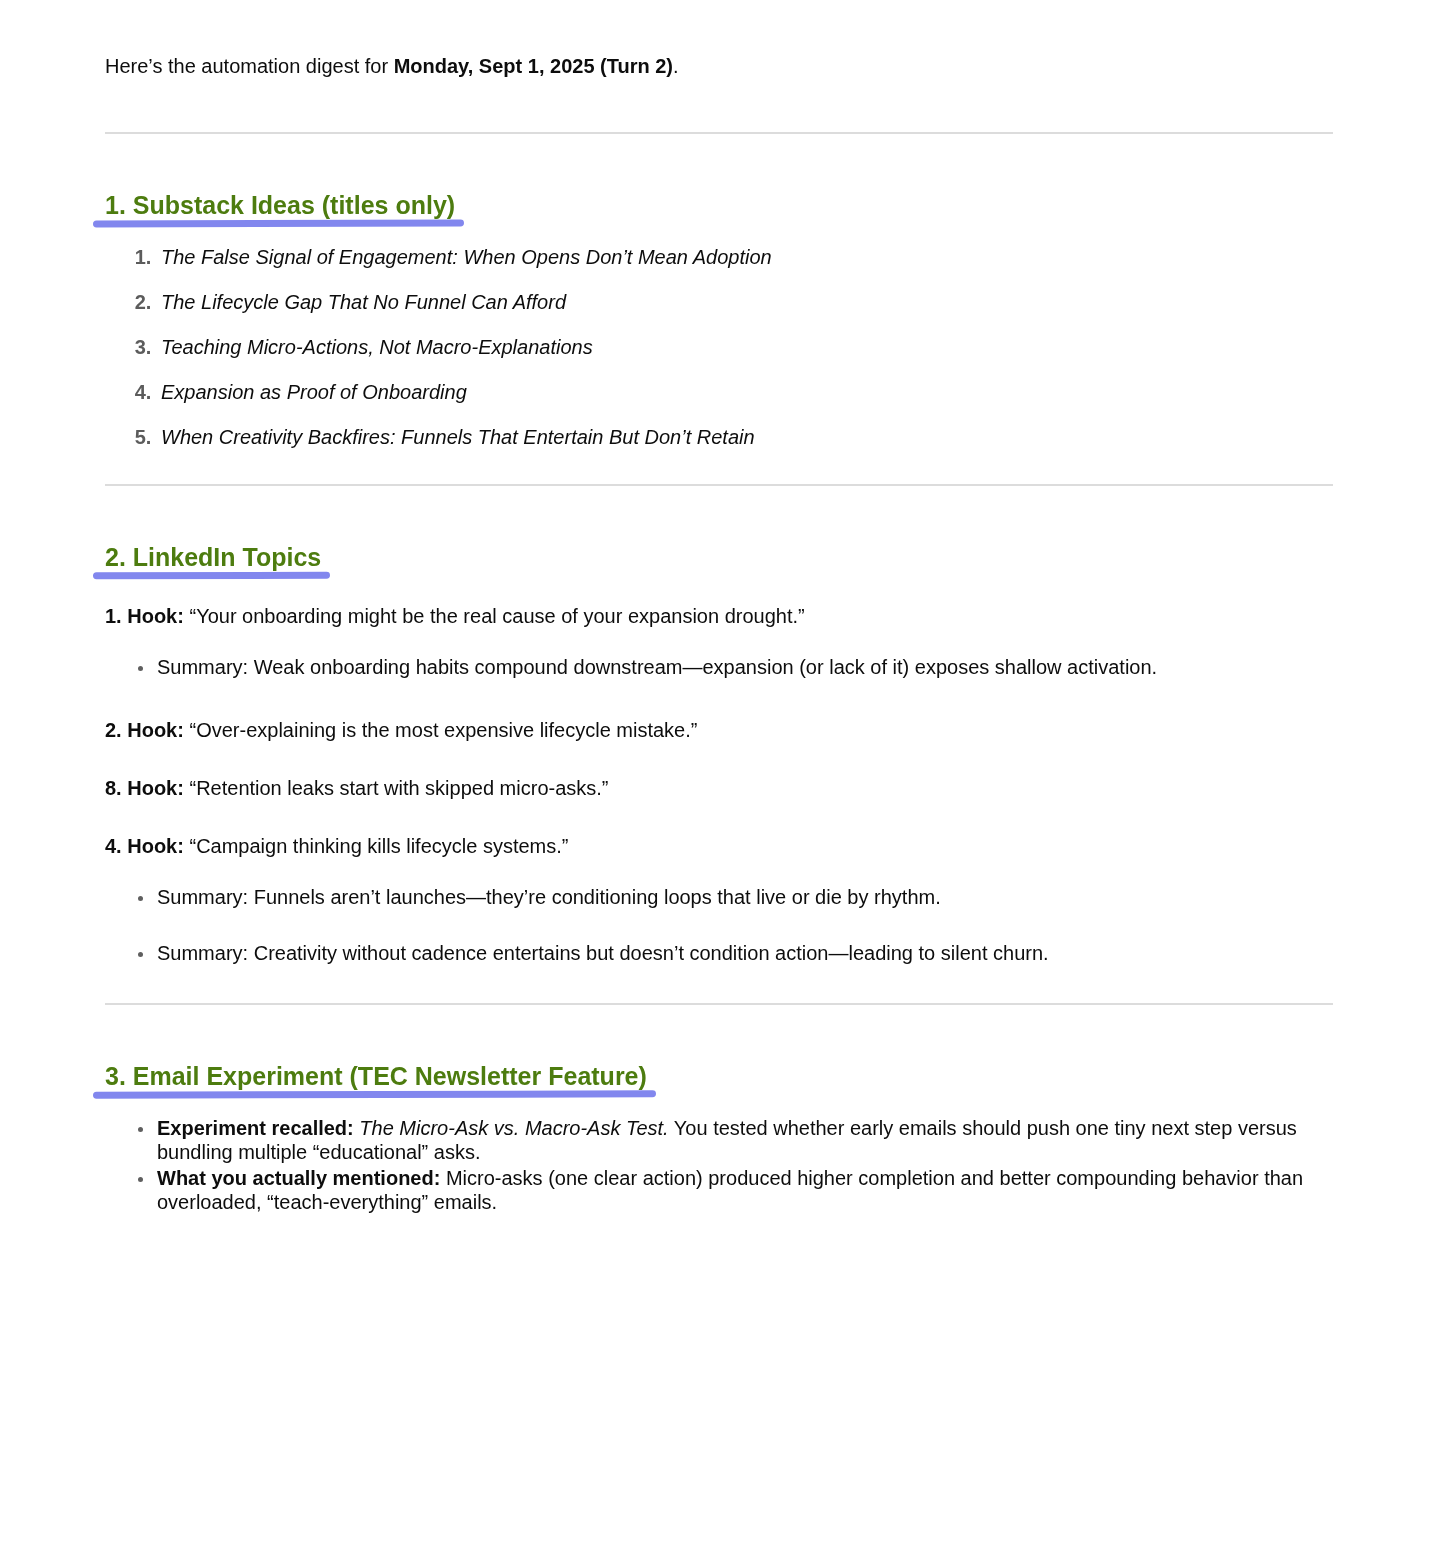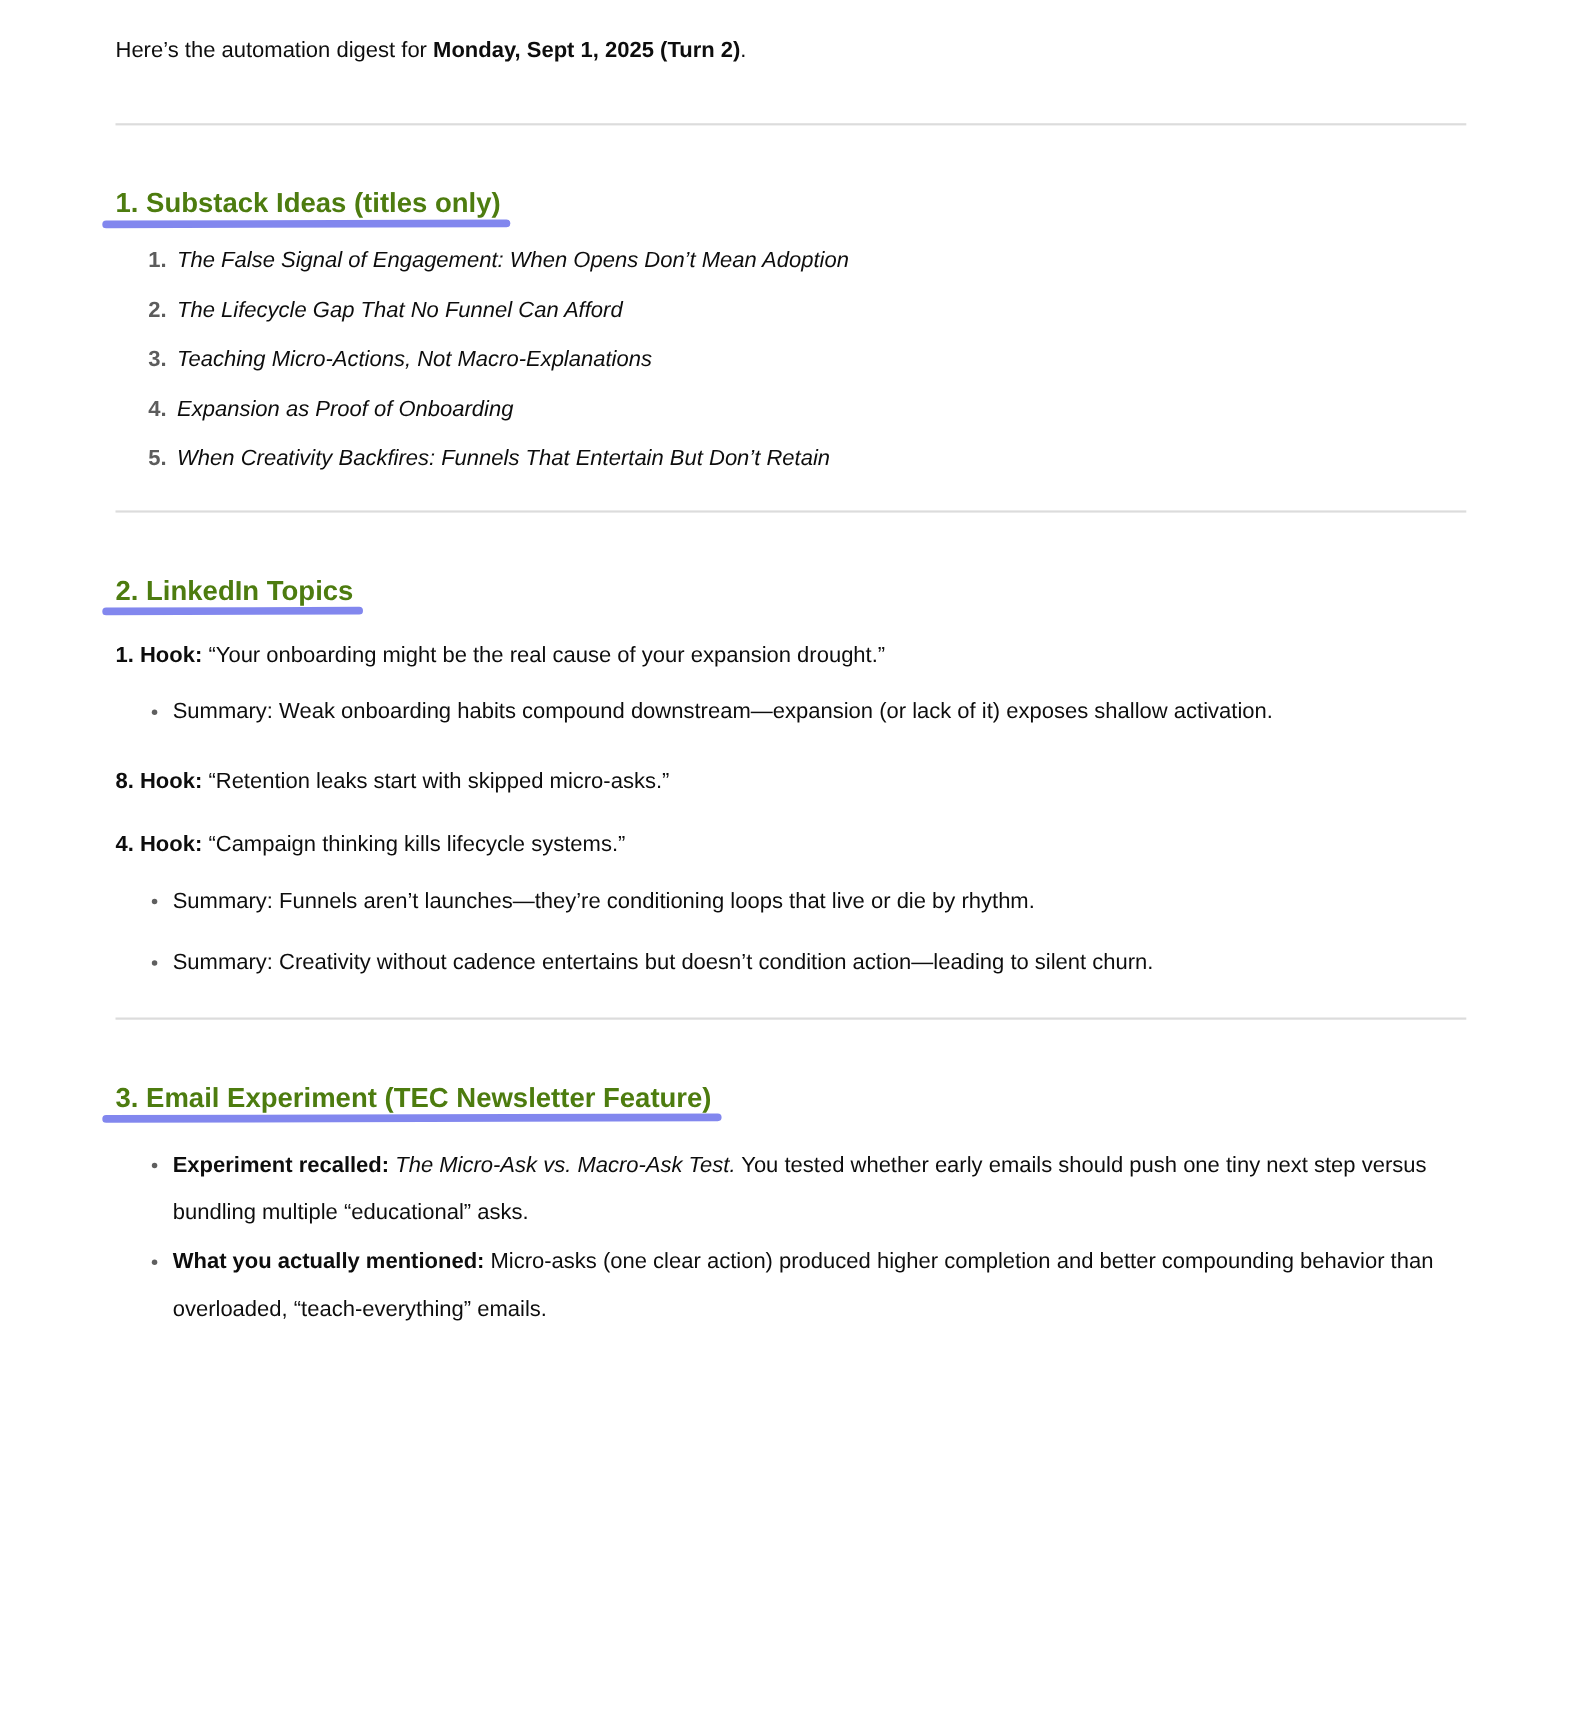--- a/index.html
+++ b/index.html
@@ -3,21 +3,21 @@
 <meta charset="utf-8">
 <style>
   html, body { margin: 0; padding: 0; background: #ffffff; }
   body {
     width: 1432px;
     color: #0d0d0d;
     font-family: "Liberation Sans", sans-serif;
     font-size: 20px;
     -webkit-font-smoothing: antialiased;
   }
-  .page { padding: 32px 99px 16px 105px; }
+  .page { padding: 52px 99px 16px 105px; }
 
   .intro { margin: 0; line-height: 28px; }
   .intro strong { font-weight: 700; }
 
   hr.divider {
     border: 0;
     height: 2px;
     background: #dcdcdc;
     margin: 52px 0 0 0;
   }
@@ -76,21 +76,21 @@
   }
   ul.summary-list li::marker { color: #5f5f5f; font-size: 17px; }
   ul.summary-list strong { font-weight: 400; margin-top: 16px; }
 
   ul.experiment-list {
     margin: 24px 0 0 0;
     padding: 0 0 0 50px;
     list-style: disc;
   }
   ul.experiment-list li {
-    line-height: 43px;
+    line-height: 24px;
     margin: 0 0 2px 0;
     padding-left: 2px;
   }
   ul.experiment-list li::marker { color: #5f5f5f; font-size: 17px; }
   ul.experiment-list strong { font-weight: 700; }
   ul.experiment-list em { font-style: italic; }
 </style>
 </head>
 <body>
 
@@ -114,20 +114,21 @@
   <hr class="divider d2">
 
   <div>
     <h3 class="section-heading"><span>2. LinkedIn Topics</span><span class="hl-stroke"></span></h3>
 
     <p class="hook"><strong>1. Hook:</strong> <span>“Your onboarding might be the real cause of your expansion drought.”</span></p>
     <ul class="summary-list">
       <li><strong>Summary:</strong> <span>Weak onboarding habits compound downstream—expansion (or lack of it) exposes shallow activation.</span></li>
     </ul>
 
+    <p class="hook"><strong>2. Hook:</strong> <span>“Over-explaining is the most expensive lifecycle mistake.”</span></p>
 
     <p class="hook"><strong>8. Hook:</strong> <span>“Retention leaks start with skipped micro-asks.”</span></p>
 
     <p class="hook"><strong>4. Hook:</strong> <span>“Campaign thinking kills lifecycle systems.”</span></p>
     <ul class="summary-list">
       <li><strong>Summary:</strong> <span>Funnels aren’t launches—they’re conditioning loops that live or die by rhythm.</span></li>
     </ul>
 
     <ul class="summary-list">
       <li><strong>Summary:</strong> <span>Creativity without cadence entertains but doesn’t condition action—leading to silent churn.</span></li>

